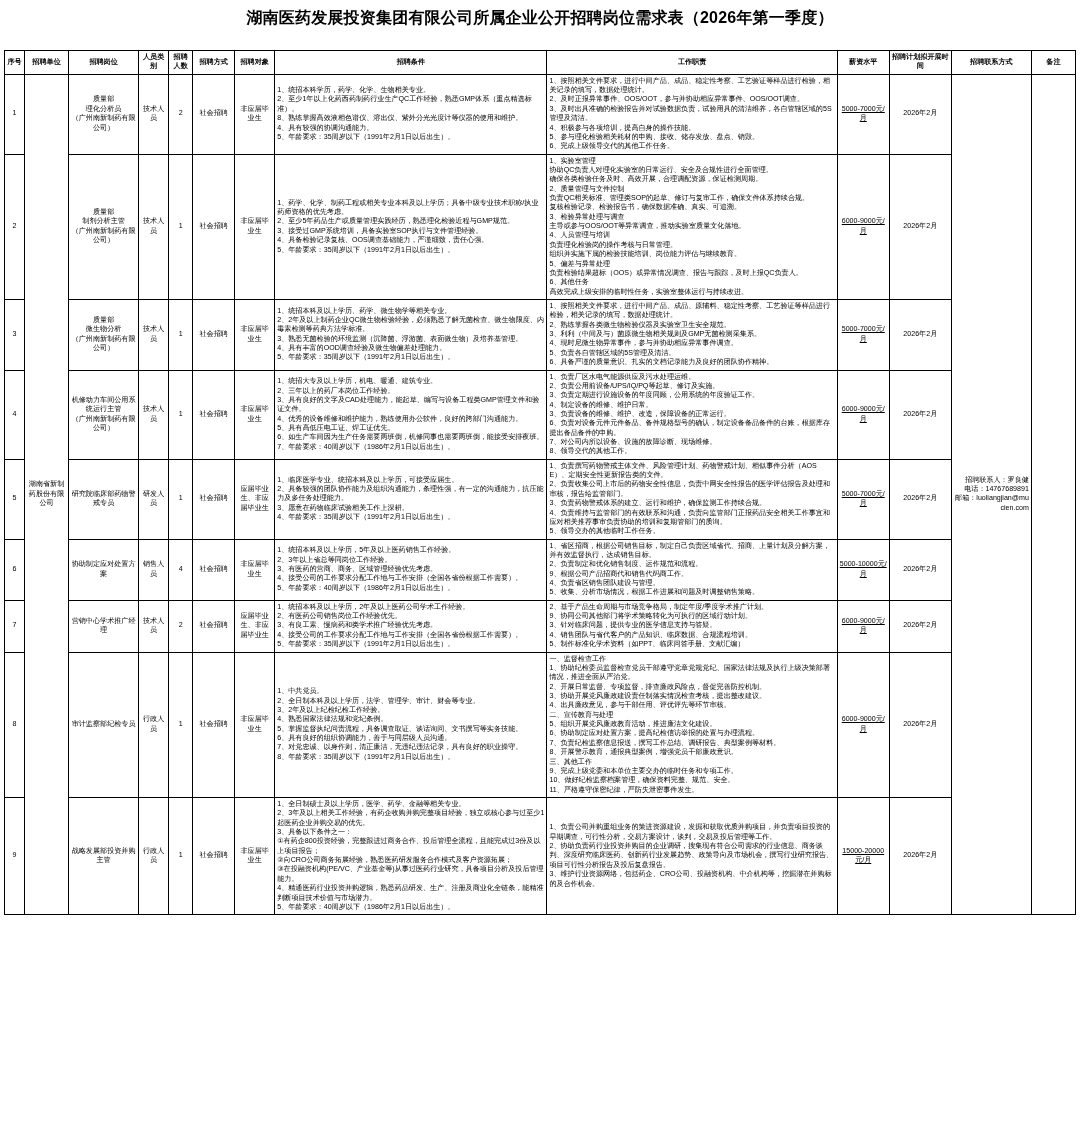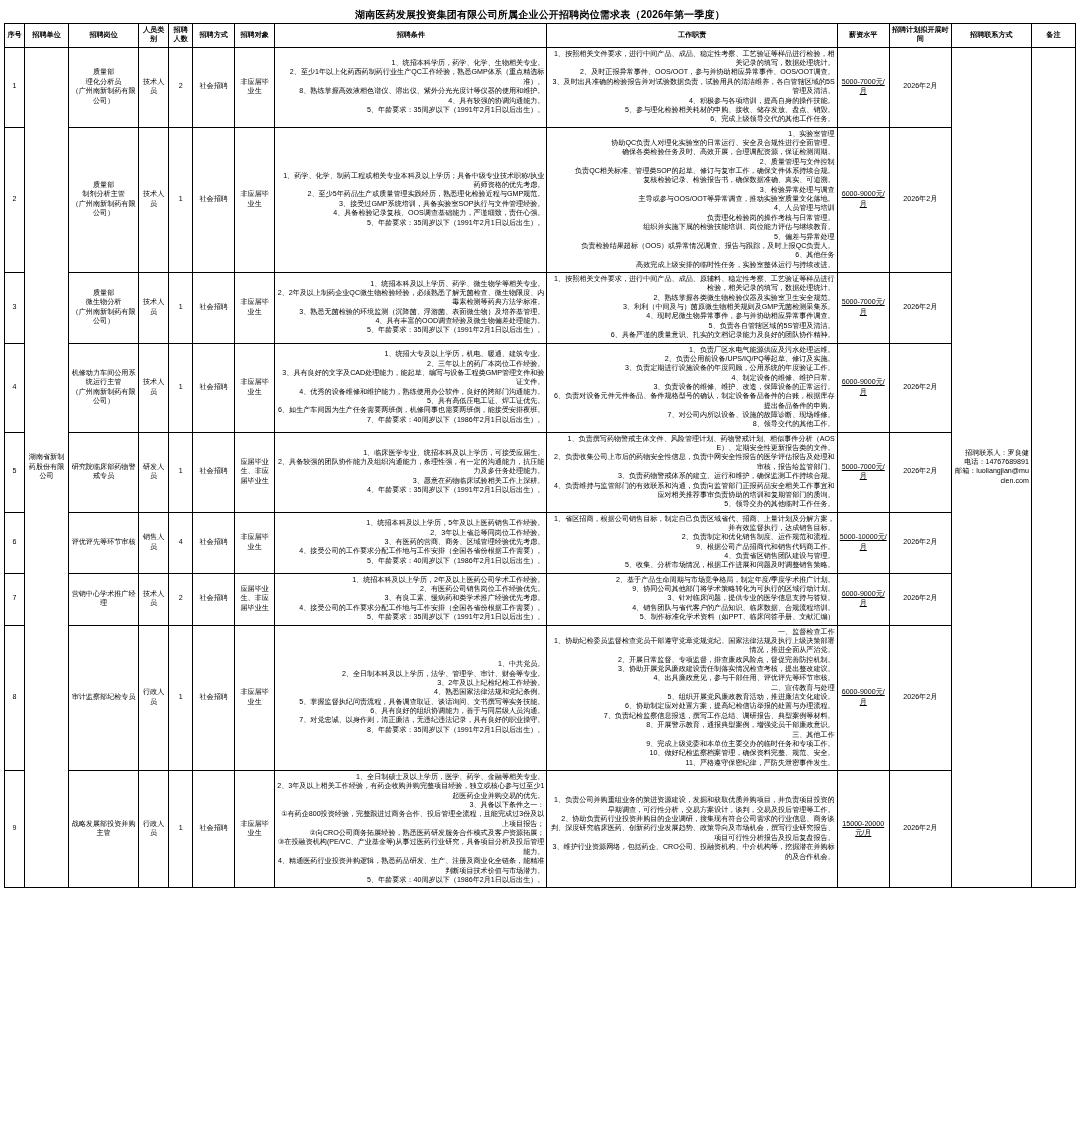--- a/index.html
+++ b/index.html
@@ -6,24 +6,24 @@
   body{
     width:1080px;
     background:#ffffff;
     font-family:"Liberation Sans","DejaVu Sans",sans-serif;
     color:#000;
     -webkit-font-smoothing:antialiased;
   }
   #doc{width:1080px;box-sizing:border-box;padding:6px 4px 10px 4px;}
   .doc-title{
     text-align:center;
-    font-size:10px;
+    font-size:16px;
     font-weight:700;
     letter-spacing:.2px;
-    margin:2px 0 1px 0;
+    margin:2px 0 21px 0;
   }
   table.main{
     border-collapse:collapse;
     width:1072px;
     margin:0 auto;
     table-layout:fixed;
   }
   table.main th, table.main td{
     border:1px solid #000;
     vertical-align:middle;
@@ -35,21 +35,21 @@
   }
   thead th{
     text-align:center;
     font-weight:700;
     background:#fff;
     font-size:8.4px;
     padding:4px 1px;
     line-height:1.2;
   }
   td.c{text-align:center;vertical-align:middle;}
-  td.l{text-align:right;vertical-align:top;}
+  td.l{text-align:left;vertical-align:top;}
   td.idx{font-size:8.2px;}
   td.unit{font-size:7.6px;line-height:1.35;}
   td.post{font-size:7.6px;line-height:1.35;}
   td.small-c{font-size:7.4px;line-height:1.3;}
   td.money{font-size:7.4px;text-decoration:underline;}
   td.date{font-size:7.4px;}
   td.contact{font-size:7.2px;line-height:1.35;text-align:right;vertical-align:middle;}
 </style>
 </head>
 <body>
@@ -269,21 +269,21 @@
             <div>3、负责药物警戒体系的建立、运行和维护，确保监测工作持续合规。</div>
             <div>4、负责维持与监管部门的有效联系和沟通，负责向监管部门正报药品安全相关工作事宜和应对相关推荐事审负责协助的培训和复期管部门的质询。</div>
             <div>5、领导交办的其他临时工作任务。</div>
           </td>
           <td class="c money">5000-7000元/月</td>
           <td class="c date">2026年2月</td>
         </tr>
         <tr>
           <td class="c idx">6</td>
           <td class="c post">
-            <div>评优评先等环节审核</div>
+            <div>协助制定应对处置方案</div>
           </td>
           <td class="c small-c">
             <div>销售人员</div>
           </td>
           <td class="c small-c">4</td>
           <td class="c small-c">社会招聘</td>
           <td class="c small-c">
             <div>非应届毕业生</div>
           </td>
           <td class="l">

